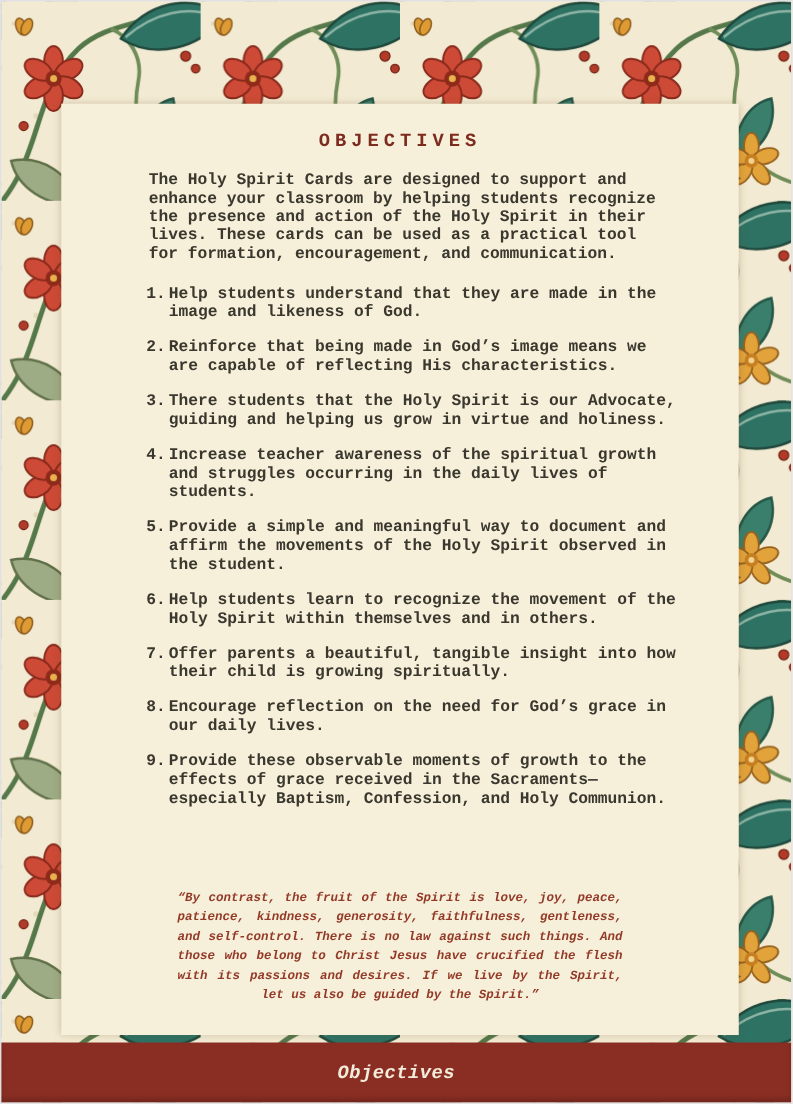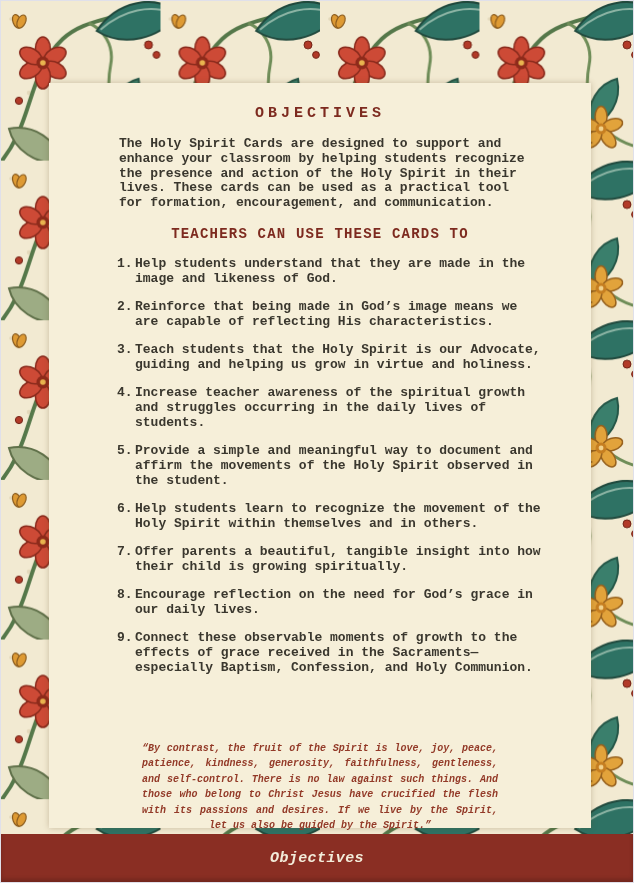--- a/index.html
+++ b/index.html
@@ -126,34 +126,33 @@
       </pattern>
     </defs>
     <rect x="0" y="0" width="634" height="883" fill="url(#floral)"></rect>
   </svg>
 
   <main class="panel">
     <h1 class="title">OBJECTIVES</h1>
 
     <p class="intro">The Holy Spirit Cards are designed to support and enhance your classroom by helping students recognize the presence and action of the Holy Spirit in their lives. These cards can be used as a practical tool for formation, encouragement, and communication.</p>
 
-    <h2 class="subheading">TEACHERS CAN USE THESE CARDS TO</h2>
 
     <ol class="objectives">
       <li>
         <span class="num">1.</span>
         <span class="li-text">Help students understand that they are made in the image and likeness of God.</span>
       </li>
       <li>
         <span class="num">2.</span>
         <span class="li-text">Reinforce that being made in God’s image means we are capable of reflecting His characteristics.</span>
       </li>
       <li>
         <span class="num">3.</span>
-        <span class="li-text">Teach students that the Holy Spirit is our Advocate, guiding and helping us grow in virtue and holiness.</span>
+        <span class="li-text">There students that the Holy Spirit is our Advocate, guiding and helping us grow in virtue and holiness.</span>
       </li>
       <li>
         <span class="num">4.</span>
         <span class="li-text">Increase teacher awareness of the spiritual growth and struggles occurring in the daily lives of students.</span>
       </li>
       <li>
         <span class="num">5.</span>
         <span class="li-text">Provide a simple and meaningful way to document and affirm the movements of the Holy Spirit observed in the student.</span>
       </li>
       <li>
@@ -163,21 +162,21 @@
       <li>
         <span class="num">7.</span>
         <span class="li-text">Offer parents a beautiful, tangible insight into how their child is growing spiritually.</span>
       </li>
       <li>
         <span class="num">8.</span>
         <span class="li-text">Encourage reflection on the need for God’s grace in our daily lives.</span>
       </li>
       <li>
         <span class="num">9.</span>
-        <span class="li-text">Connect these observable moments of growth to the effects of grace received in the Sacraments—especially Baptism, Confession, and Holy Communion.</span>
+        <span class="li-text">Provide these observable moments of growth to the effects of grace received in the Sacraments—especially Baptism, Confession, and Holy Communion.</span>
       </li>
     </ol>
 
     <blockquote class="quote">“By contrast, the fruit of the Spirit is love, joy, peace, patience, kindness, generosity, faithfulness, gentleness, and self-control. There is no law against such things. And those who belong to Christ Jesus have crucified the flesh with its passions and desires. If we live by the Spirit, let us also be guided by the Spirit.”</blockquote>
 
   </main>
 
   <footer class="footer-bar">
     <span class="footer-label">Objectives</span>
   </footer>

